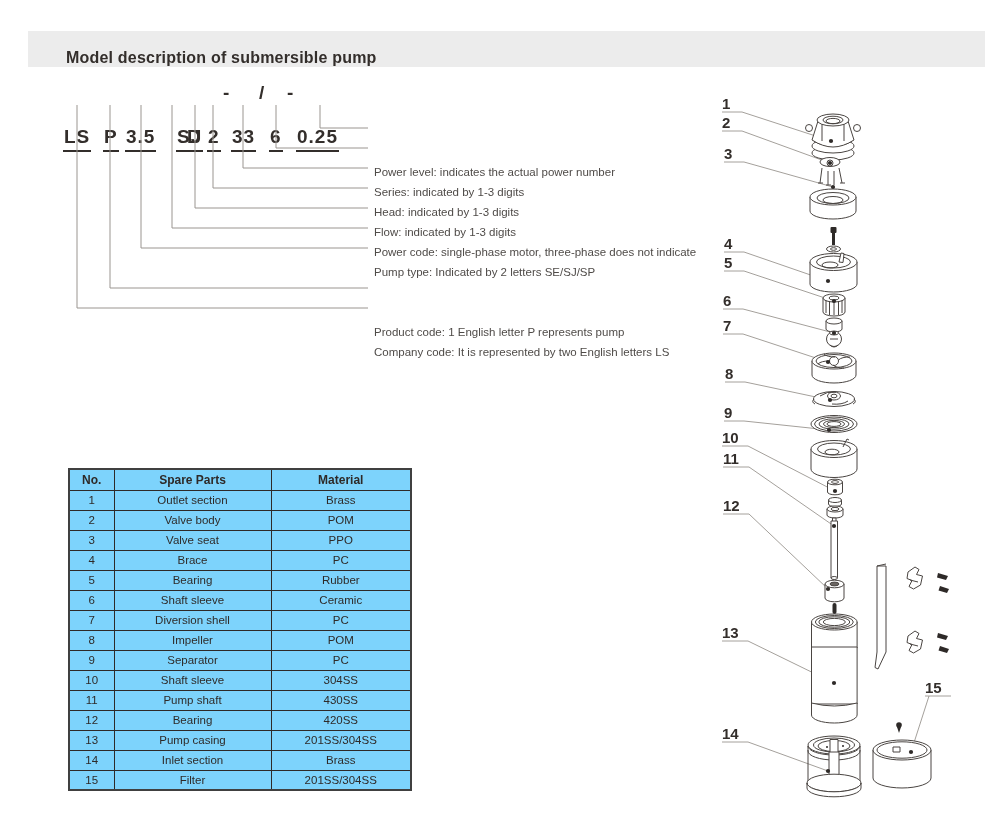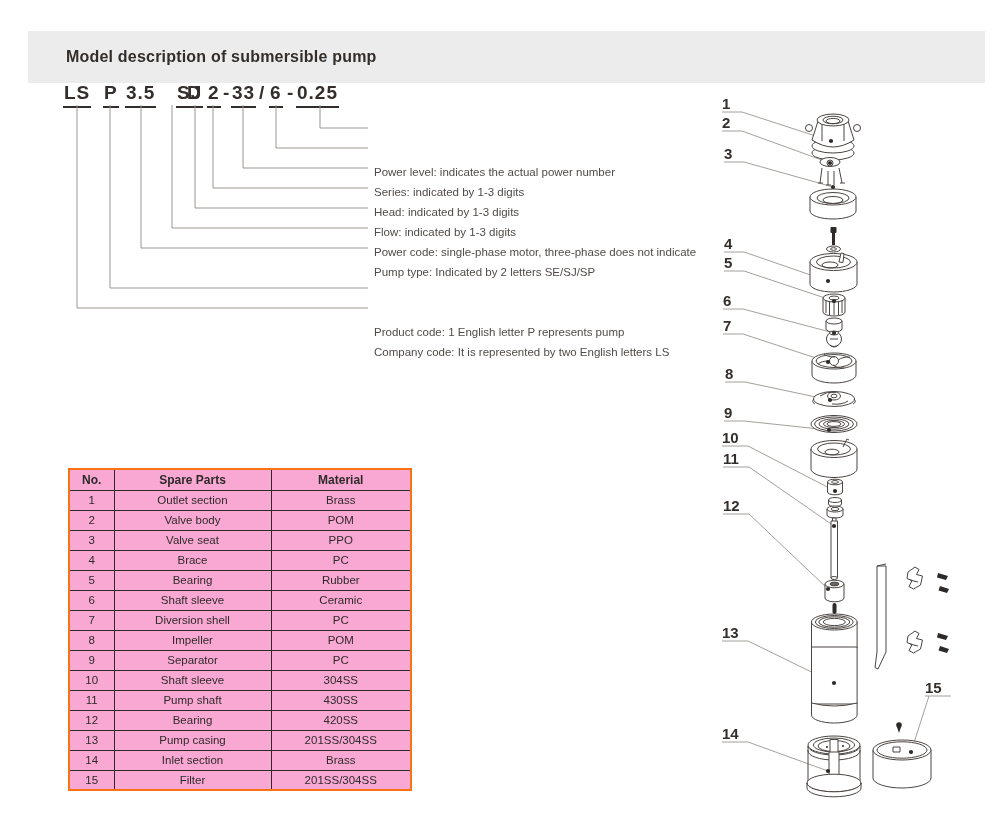--- a/index.html
+++ b/index.html
@@ -1,34 +1,34 @@
 <!DOCTYPE html>
 <html><head>
 <meta charset="utf-8">
 <style>
   html,body{margin:0;padding:0;}
   body{width:1000px;height:823px;position:relative;background:#fff;
        font-family:"Liberation Sans",sans-serif;color:#332e2b;overflow:hidden;}
 
-  .titlebar{position:absolute;left:28px;top:31px;width:957px;height:52px;
-            background:#ececec;display:flex;align-items:center;
+  .titlebar{position:absolute;left:28px;top:31px;width:957px;height:36px;
+            background:#ececec;display:flex;align-items:flex-end;
             padding-left:38px;box-sizing:border-box;}
   .titlebar .t{font-weight:bold;font-size:16px;letter-spacing:.2px;color:#332e2b;}
 
   .seg{position:absolute;top:82px;font-size:19px;font-weight:bold;
        letter-spacing:1px;color:#332e2b;padding:0 1px 2px 1px;white-space:pre;}
-  .seg.u{border-bottom:2px solid #332e2b;}
+  .seg.u{border-bottom:2px solid #332e2b;margin-top:44px;}
 
   #connectors{position:absolute;left:0;top:0;pointer-events:none;}
 
   .ann{position:absolute;left:374px;font-size:11.5px;color:#4f4b48;
        line-height:20px;white-space:nowrap;margin-top:44px;}
 
   #parts-table{position:absolute;left:68px;top:468px;border-collapse:collapse;
-        border:2px solid #f97316;background:#f9a8d4;}
+        border:2px solid #404040;background:#7dd3fc;}
   #parts-table th,#parts-table td{border:1px solid #2e2a28;text-align:center;
         padding:0 4px;box-sizing:border-box;}
   #parts-table th{height:21px;font-size:12px;font-weight:bold;color:#2e2a28;}
   #parts-table td{height:20px;font-size:11.5px;color:#2e2a28;}
 
   #diagram{position:absolute;left:700px;top:85px;}
   #diagram .lw{stroke:#4a4542;stroke-width:1;fill:#fff;stroke-linejoin:round;}
   #diagram .ln{stroke:#4a4542;stroke-width:1;fill:none;stroke-linejoin:round;}
   #diagram .dk{fill:#2e2a28;stroke:none;}
   #diagram .leader{stroke:#9a9590;stroke-width:0.9;fill:none;}

